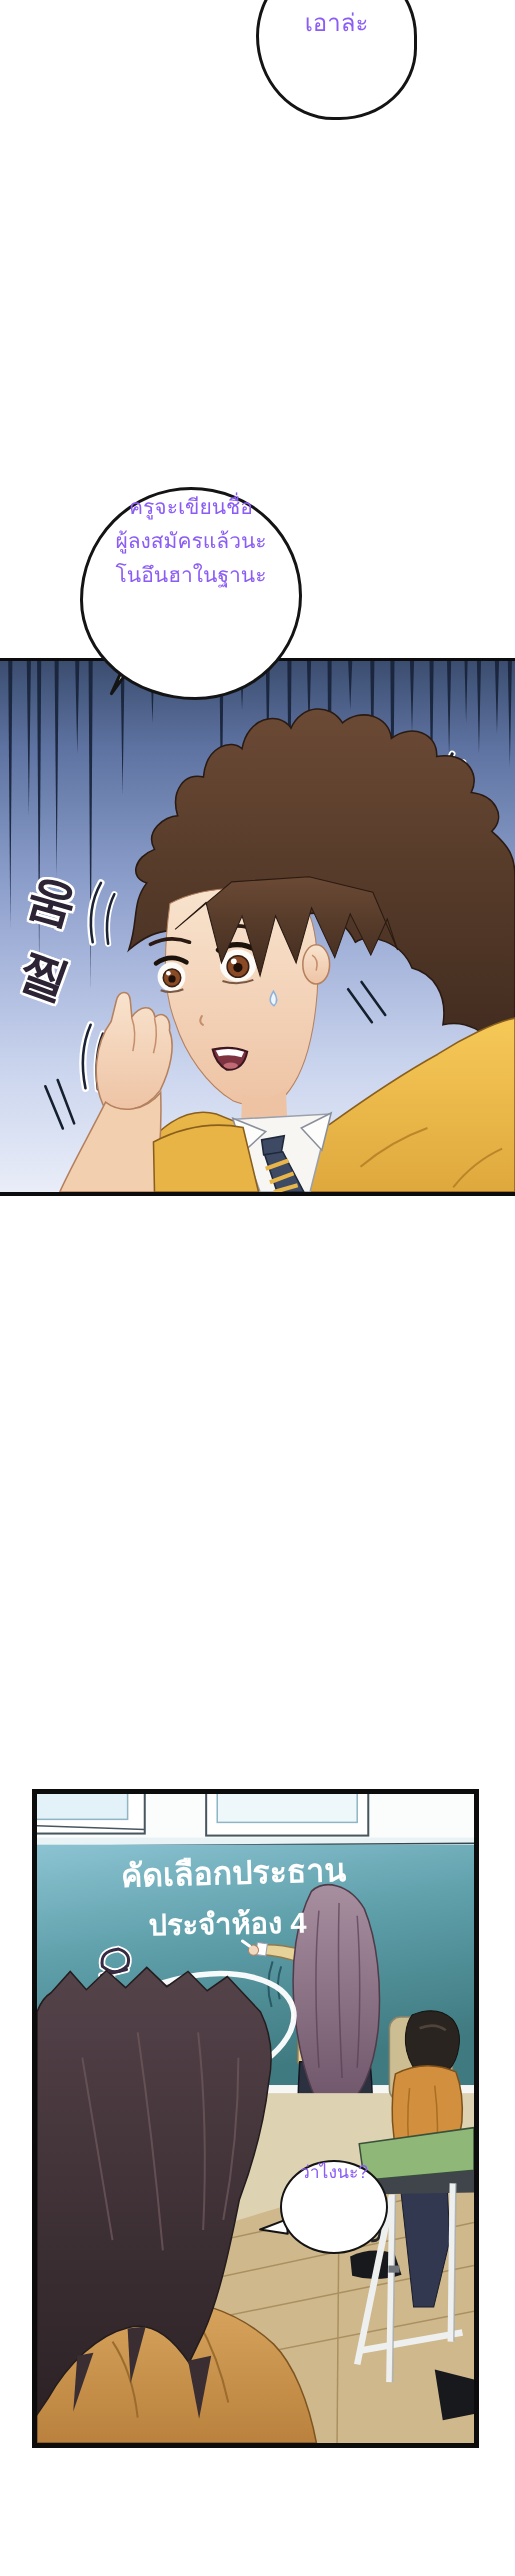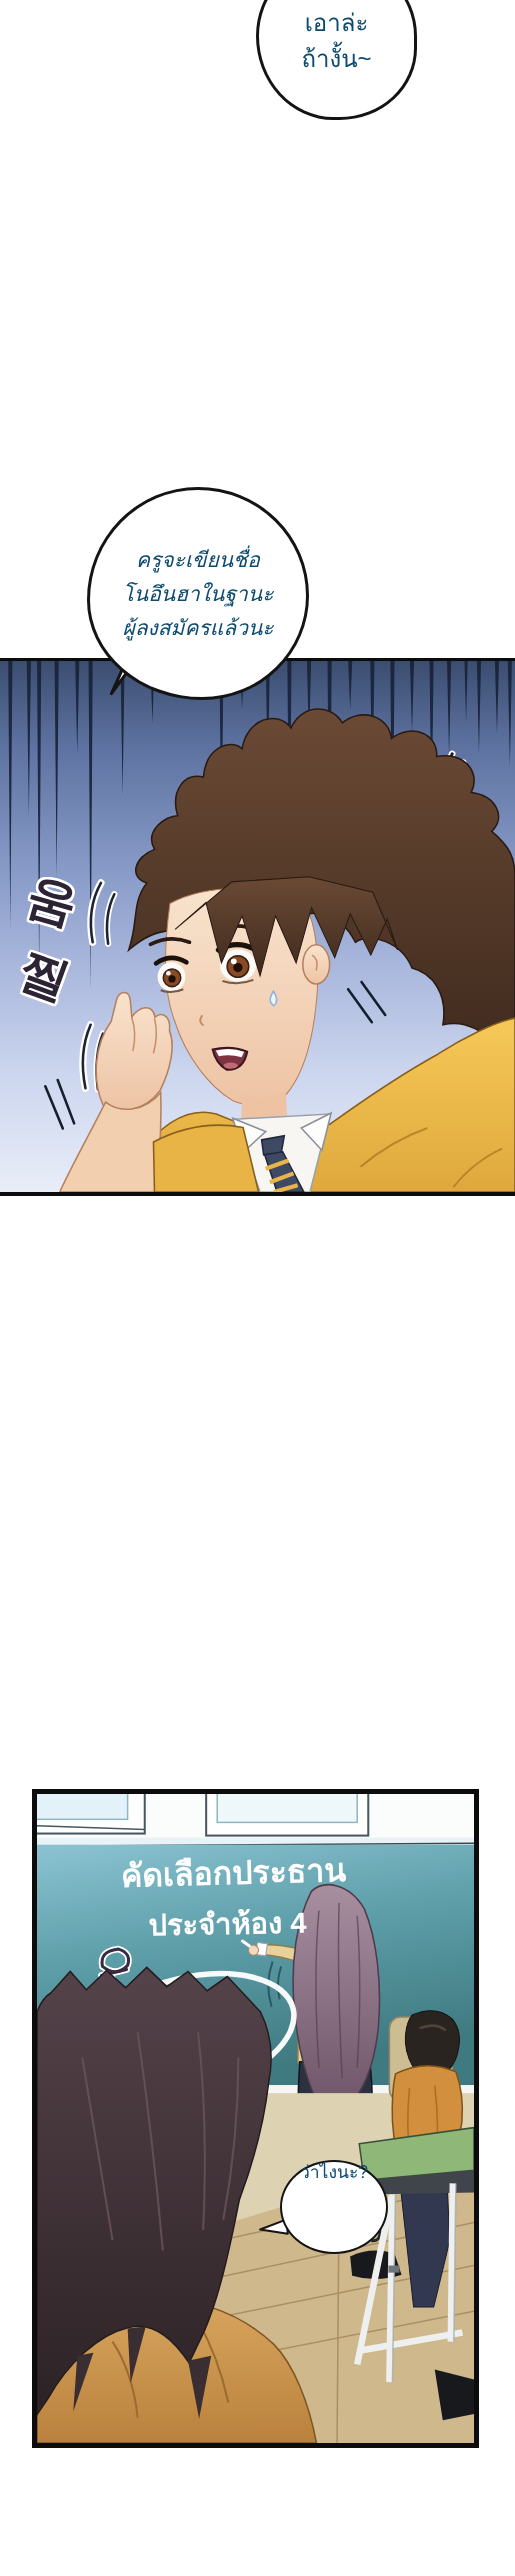--- a/index.html
+++ b/index.html
@@ -1,26 +1,26 @@
 <!DOCTYPE html>
 <html style="font-size:8.2px"><head>
 <meta charset="utf-8">
 <style>
   html,body{margin:0;padding:0;background:#ffffff;}
   .page{position:relative;width:515px;height:3132px;background:#ffffff;overflow:hidden;
         font-family:"Liberation Sans", sans-serif;color:#111;}
   
   .bubble{position:absolute;background:#fff;border:3.1px solid #141414;z-index:6;
           display:flex;flex-direction:column;align-items:center;text-align:center;}
-  .bubble .ln{width:100%;font-weight:500;color:#0c4a6e;}
+  .bubble .ln{width:100%;font-weight:500;color:#8b5cf6;}
   .bubble-top{left:256px;top:-42px;width:161px;height:162px;border-radius:48% 52% 50% 50%/50% 50% 46% 54%;
               justify-content:flex-start;padding-top:44px;box-sizing:border-box;}
   .bubble-top .ln{font-size:24px;line-height:36px;}
-  .bubble-teacher{left:87px;top:487px;width:216px;height:207px;
-              border-radius:50% 50% 48% 52%/53% 51% 49% 47%;justify-content:center;font-style:italic;}
+  .bubble-teacher{left:80px;top:487px;width:216px;height:207px;
+              border-radius:50% 50% 48% 52%/53% 51% 49% 47%;justify-content:flex-start;}
   .bubble-teacher .ln{font-size:21px;line-height:34px;}
   .bubble-reaction{left:243px;top:366px;width:104px;height:90px;border:2.6px solid #141414;
               border-radius:50%;justify-content:flex-start;z-index:7;}
   .bubble-reaction .ln{font-size:17.5px;line-height:20.6px;}
   .tailsvg{position:absolute;z-index:5;overflow:visible;}
   
   .panel{position:absolute;box-sizing:border-box;overflow:hidden;}
   .panel-boy{left:0;top:658px;width:515px;height:538px;
      border-top:3.1px solid #0c0c0c;border-bottom:4.6px solid #0c0c0c;
      background:linear-gradient(180deg,#3b4d6f 0%,#5d72a0 16%,#8598c6 38%,#aab8dd 58%,#ccd6ee 78%,#e9edf8 100%);}
@@ -36,30 +36,29 @@
   .board-line1{left:52px;top:53px;width:289px;font-size:32px;transform:rotate(-1.5deg);}
   .board-line2{left:67px;top:107px;width:247px;font-size:29px;transform:rotate(-1deg);}
 </style>
 </head>
 <body>
 
 <div class="page">
 
   <div class="bubble bubble-top">
     <div class="ln">เอาล่ะ</div>
-    <div class="ln">ถ้างั้น~</div>
   </div>
 
   <svg class="tailsvg" style="left:98px;top:613px;" width="93" height="93" viewBox="0 0 180 180">
     <polygon points="112,38 26,156 86,22" fill="#fff" stroke="#141414" stroke-width="6" stroke-linejoin="round"></polygon>
   </svg>
   <div class="bubble bubble-teacher">
     <div class="ln">ครูจะเขียนชื่อ</div>
+    <div class="ln">ผู้ลงสมัครแล้วนะ</div>
     <div class="ln">โนอึนฮาในฐานะ</div>
-    <div class="ln">ผู้ลงสมัครแล้วนะ</div>
   </div>
 
   <section class="panel panel-boy">
     <svg class="artsvg" viewBox="0 0 1000 1029" preserveAspectRatio="none">
       <defs>
         <linearGradient id="hairG" x1="0" y1="0" x2="0" y2="1">
           <stop offset="0" stop-color="#6b4a35"></stop>
             <stop offset="0.5" stop-color="#553a29"></stop>
             <stop offset="1" stop-color="#3f2a1e"></stop>
         </linearGradient>

